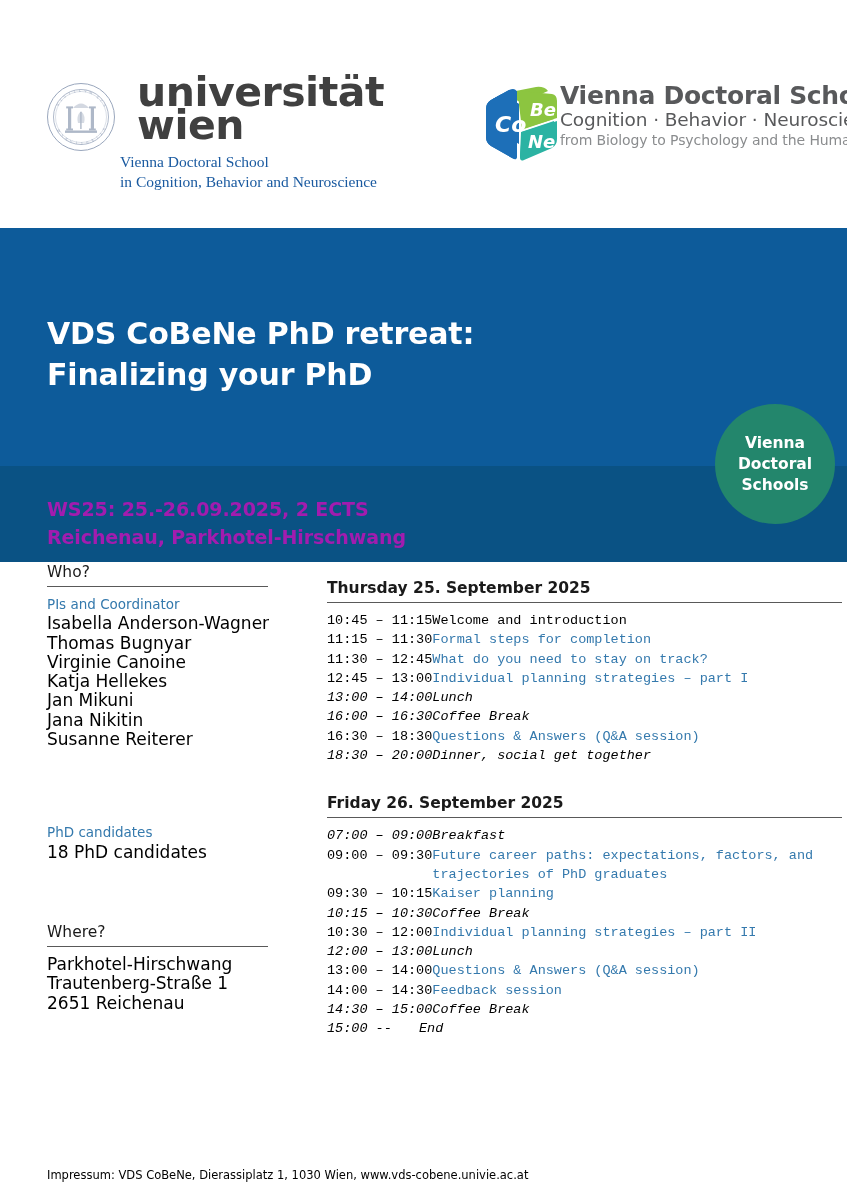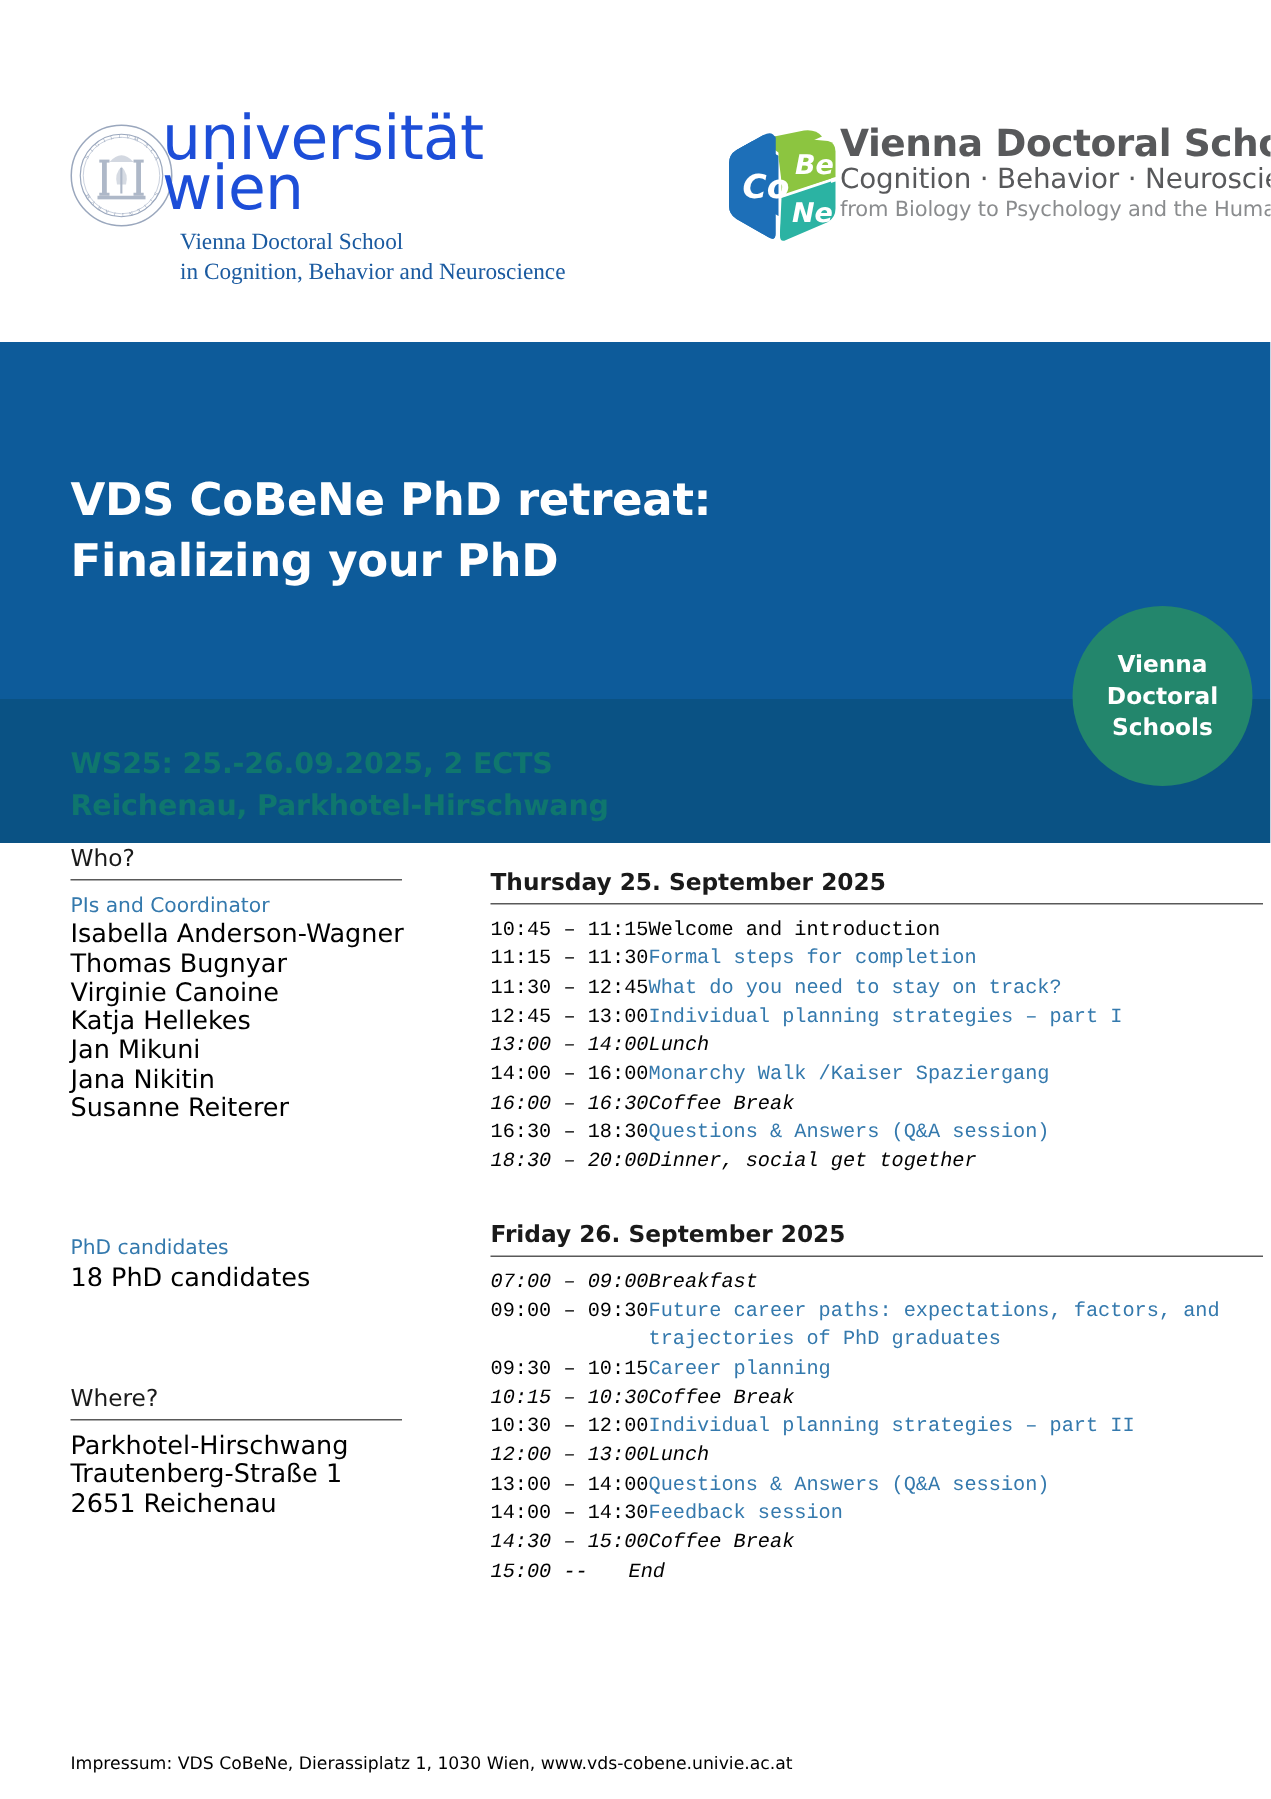--- a/index.html
+++ b/index.html
@@ -26,26 +26,26 @@
     left: 46px; top: 80px;
     width: 400px; height: 120px;
   }
   .seal {
     position: absolute;
     left: 0; top: 2px;
     width: 70px; height: 70px;
   }
   .uniwien-wordmark {
     position: absolute;
-    left: 62px; top: -4px;
+    left: 91px; top: -4px;
     font-family: "DejaVu Sans", sans-serif;
     font-size: 41px;
     line-height: 33px;
-    font-weight: 400;
-    color: #1d4ed8;
+    font-weight: 700;
+    color: #404040;
     letter-spacing: -0.5px;
   }
   .uniwien-sub {
     position: absolute;
     left: 74px; top: 72px;
     font-family: "Liberation Serif", serif;
     font-size: 15.5px;
     line-height: 20px;
     color: #1a5aa0;
     white-space: nowrap;
@@ -118,21 +118,21 @@
     color: #ffffff;
     line-height: 41px;
     letter-spacing: -0.2px;
   }
   .banner-subtitle {
     position: absolute;
     left: 47px; top: 267px;
     font-family: "DejaVu Sans", sans-serif;
     font-size: 19px;
     font-weight: 700;
-    color: #0f766e;
+    color: #a21caf;
     line-height: 28px;
     letter-spacing: -0.1px;
   }
   .green-badge {
     position: absolute;
     left: 715px; top: 176px;
     width: 120px; height: 120px;
     border-radius: 50%;
     background: #23866c;
     display: flex;
@@ -390,24 +390,20 @@
         <span class="sched-title">What do you need to stay on track?</span>
       </div>
       <div class="sched-row talk">
         <span class="sched-time">12:45 – 13:00</span>
         <span class="sched-title">Individual planning strategies – part I</span>
       </div>
       <div class="sched-row break">
         <span class="sched-time">13:00 – 14:00</span>
         <span class="sched-title">Lunch</span>
       </div>
-      <div class="sched-row talk">
-        <span class="sched-time">14:00 – 16:00</span>
-        <span class="sched-title">Monarchy Walk /Kaiser Spaziergang</span>
-      </div>
       <div class="sched-row break">
         <span class="sched-time">16:00 – 16:30</span>
         <span class="sched-title">Coffee Break</span>
       </div>
       <div class="sched-row talk">
         <span class="sched-time">16:30 – 18:30</span>
         <span class="sched-title">Questions &amp; Answers (Q&amp;A session)</span>
       </div>
       <div class="sched-row break">
         <span class="sched-time">18:30 – 20:00</span>
@@ -424,21 +420,21 @@
       <div class="sched-row break">
         <span class="sched-time">07:00 – 09:00</span>
         <span class="sched-title">Breakfast</span>
       </div>
       <div class="sched-row talk">
         <span class="sched-time">09:00 – 09:30</span>
         <span class="sched-title">Future career paths: expectations, factors, and trajectories of PhD graduates</span>
       </div>
       <div class="sched-row talk">
         <span class="sched-time">09:30 – 10:15</span>
-        <span class="sched-title">Career planning</span>
+        <span class="sched-title">Kaiser planning</span>
       </div>
       <div class="sched-row break">
         <span class="sched-time">10:15 – 10:30</span>
         <span class="sched-title">Coffee Break</span>
       </div>
       <div class="sched-row talk">
         <span class="sched-time">10:30 – 12:00</span>
         <span class="sched-title">Individual planning strategies – part II</span>
       </div>
       <div class="sched-row break">

